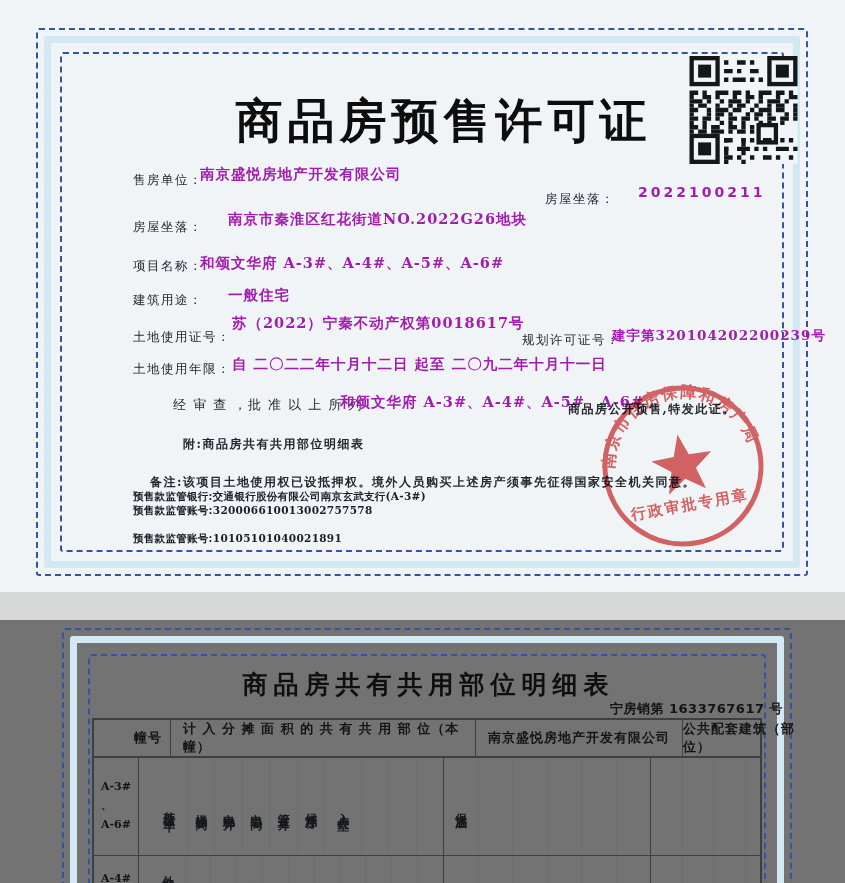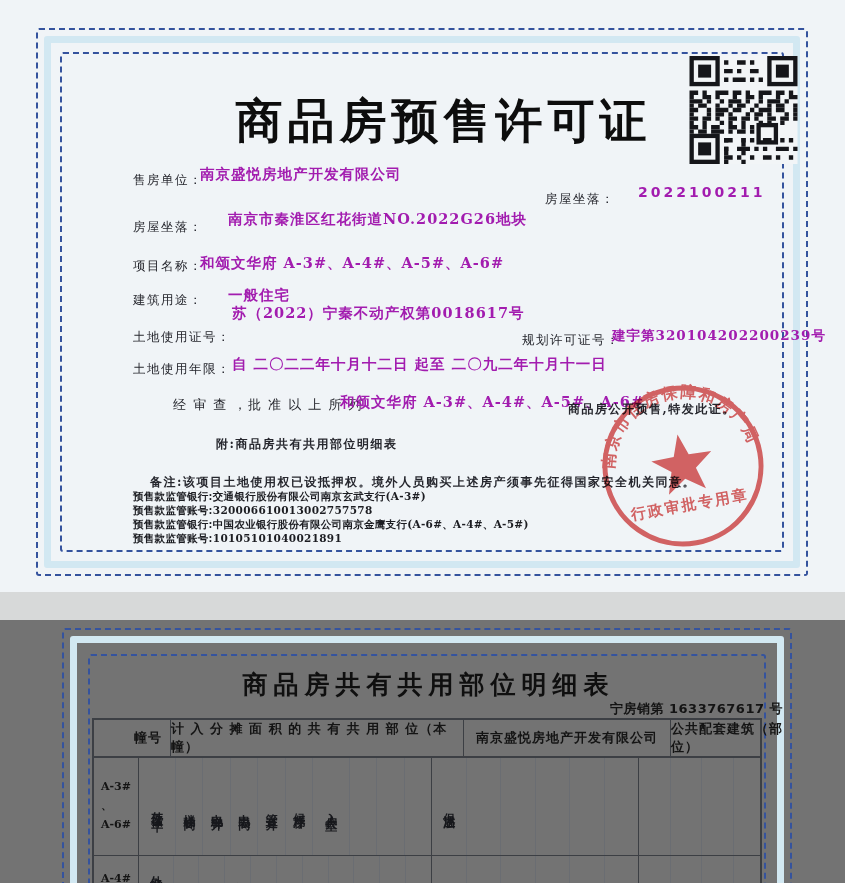--- a/index.html
+++ b/index.html
@@ -45,21 +45,21 @@
          font-family:"DejaVu Sans","Liberation Sans",sans-serif;letter-spacing:0.5px;}
 
   .tbl{position:absolute;left:92px;top:98px;width:670px;border:2px solid #3c3f44;
        box-sizing:border-box;background:transparent;}
   .thead{display:flex;height:36px;border-bottom:2px solid #3c3f44;
          font-family:"DejaVu Sans","Liberation Sans",sans-serif;font-weight:bold;font-size:13px;padding-left:32px;}
   .th{display:flex;align-items:center;justify-content:center;box-sizing:border-box;
       border-right:1.5px solid #3c3f44;letter-spacing:1px;}
   .th:last-child{border-right:none;}
   .col-b{width:45px;flex:none;}
-  .col-a{width:293px;flex:none;}
+  .col-a{width:293px;flex:none;margin-left:12px;}
   .col-x{width:207px;flex:none;}
   .col-c{width:125px;flex:none;}
 
   .trow{display:flex;border-bottom:1.5px solid #3c3f44;}
   .trow:last-child{border-bottom:none;}
   .row1{height:97px;}
   .row2{height:95px;}
   .bcell{display:flex;align-items:center;justify-content:center;box-sizing:border-box;
          border-right:1.5px solid #3c3f44;font-size:11px;font-weight:600;
          white-space:pre-line;line-height:1.7;}
@@ -129,38 +129,37 @@
     <div class="lbl" style="left:133px;top:219px;">房屋坐落：</div>
     <div class="val" style="left:228px;top:210px;">南京市秦淮区红花街道NO.2022G26地块</div>
 
     <div class="lbl" style="left:133px;top:258px;font-family:Liberation Mono, monospace;">项目名称：</div>
     <div class="val" style="left:200px;top:254px;">和颂文华府 A-3#、A-4#、A-5#、A-6#</div>
 
     <div class="lbl" style="left:133px;top:292px;">建筑用途：</div>
     <div class="val" style="left:228px;top:286px;">一般住宅</div>
 
     <div class="lbl" style="left:133px;top:329px;">土地使用证号：</div>
-    <div class="val" style="left:232px;top:304px;">苏（2022）宁秦不动产权第0018617号</div>
+    <div class="val" style="left:232px;top:314px;">苏（2022）宁秦不动产权第0018617号</div>
 
     <div class="lbl" style="left:522px;top:332px;">规划许可证号：</div>
     <div class="val" style="left:612px;top:327px;font-size:13.5px;">建宇第320104202200239号</div>
 
     <div class="lbl" style="left:133px;top:361px;">土地使用年限：</div>
     <div class="val" style="left:232px;top:355px;">自 二〇二二年十月十二日 起至 二〇九二年十月十一日</div>
 
     <div class="lbl" style="left:173px;top:396px;font-size:13px;">经 审 查 ，批 准 以 上 所 列</div>
     <div class="val" style="left:340px;top:393px;">和颂文华府 A-3#、A-4#、A-5#、A-6#</div>
     <div class="lbl" style="left:568px;top:401px;font-size:12px;font-weight:600;">商品房公开预售,特发此证。</div>
 
-    <div class="lbl" style="left:183px;top:436px;font-size:12px;font-weight:600;margin-left:33px;">附:商品房共有共用部位明细表</div>
+    <div class="lbl" style="left:183px;top:436px;font-size:12px;font-weight:600;">附:商品房共有共用部位明细表</div>
     <div class="lbl" style="left:150px;top:474px;font-size:12px;font-weight:600;">备注:该项目土地使用权已设抵押权。境外人员购买上述房产须事先征得国家安全机关同意。</div>
 
     <div class="bankline" style="top:490px;">预售款监管银行:交通银行股份有限公司南京玄武支行(A-3#)</div>
     <div class="bankline" style="top:504px;">预售款监管账号:320006610013002757578</div>
-    <div class="bankline" style="top:518px;">预售款监管银行:中国农业银行股份有限公司南京金鹰支行(A-6#、A-4#、A-5#)</div>
     <div class="bankline" style="top:532px;">预售款监管账号:10105101040021891</div>
 
 
     <svg class="stamp" viewBox="0 0 176 176">
       <circle cx="88" cy="88" r="78" fill="none" stroke="#d84b4b" stroke-width="5"></circle>
       <polygon fill="#d84b4b" points="88,56 95.6,77.5 118.4,78.1 100.4,92 106.8,113.9 88,101 69.2,113.9 75.6,92 57.6,78.1 80.4,77.5"></polygon>
       <path id="arcTop" d="M 20 100 A 69 69 0 1 1 156 100" fill="none"></path>
       <text fill="#d84b4b" font-size="16" font-weight="bold" letter-spacing="2" font-family="DejaVu Sans, Liberation Sans, sans-serif">
         <textPath href="#arcTop" startOffset="50%" text-anchor="middle">南京市住房保障和房产局</textPath>
       </text>

